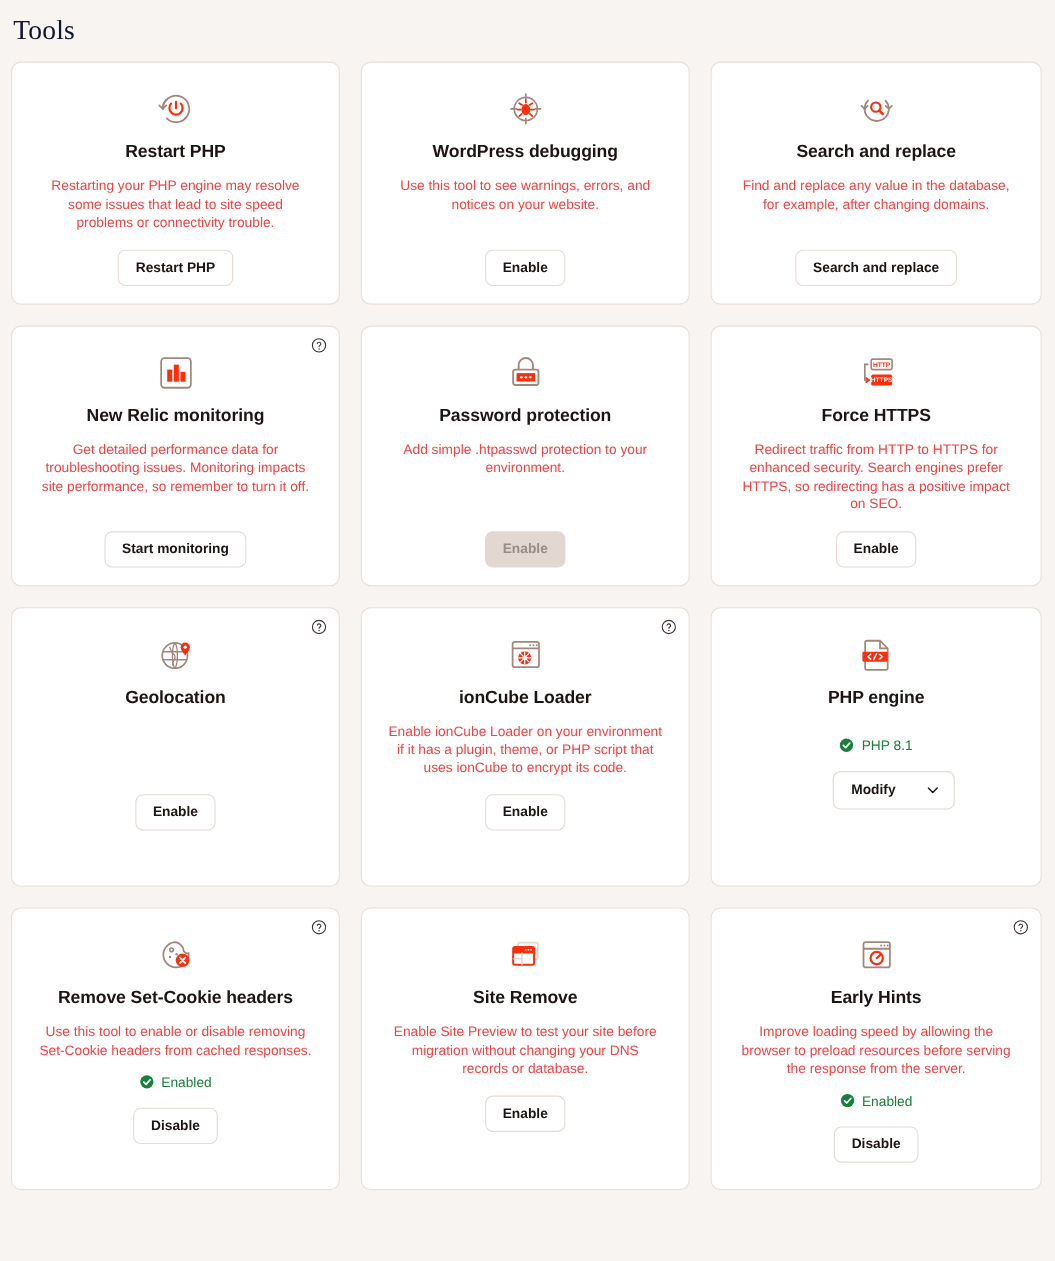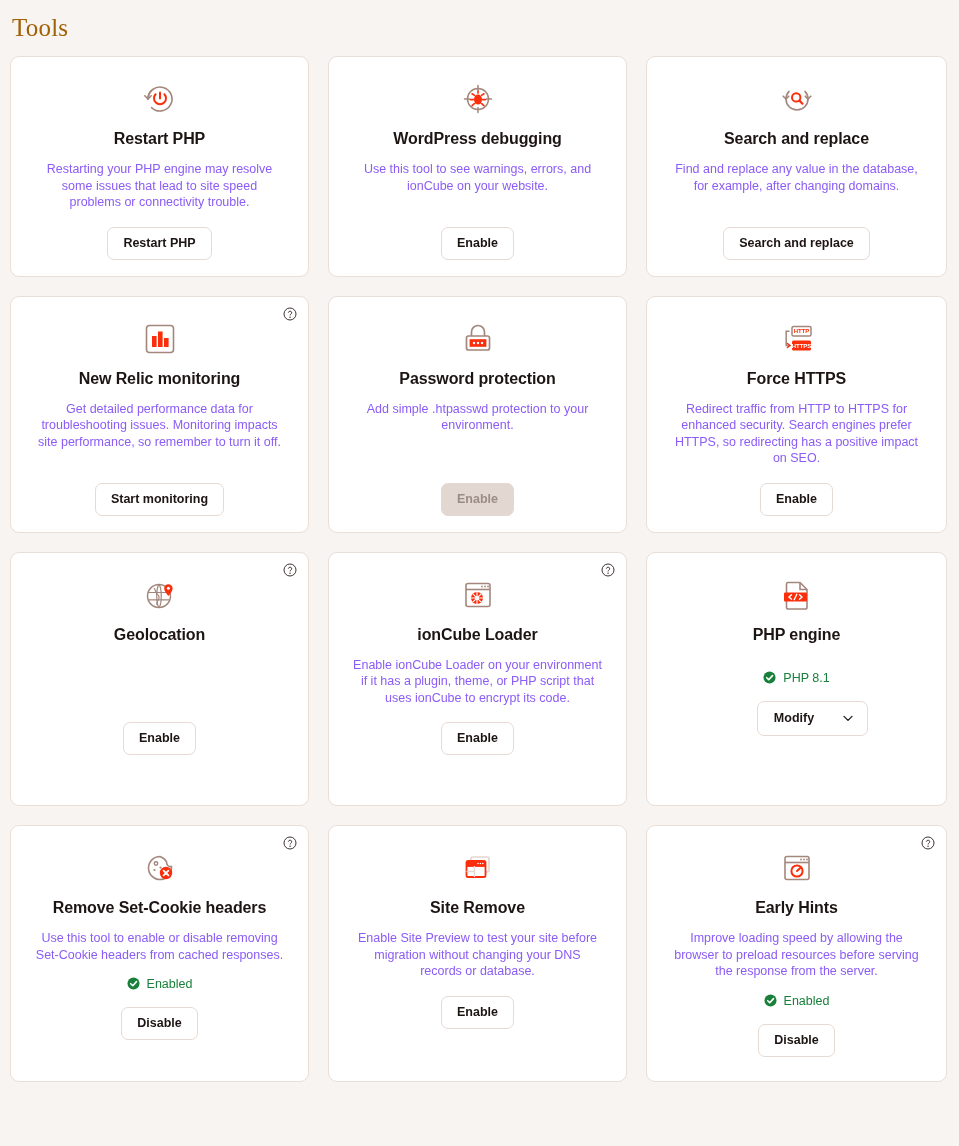--- a/index.html
+++ b/index.html
@@ -8,21 +8,21 @@
     background: #f7f4f1;
     font-family: "Liberation Sans", sans-serif;
     overflow: hidden;
   }
   .page { width: 959px; height: 1146px; padding: 0 10px; }
 
   .page-title {
     font-family: "Liberation Serif", serif;
     font-size: 25px;
     font-weight: 400;
-    color: #a16207;
+    color: #0f172a;
     padding: 14px 2px 14px 2px;
     letter-spacing: 0.2px;
   }
 
   .grid {
     display: grid;
     grid-template-columns: 299px 299px 301px;
     gap: 19px 19px;
     align-content: start;
   }
@@ -58,21 +58,21 @@
     font-weight: 700;
     color: #1d1513;
     text-align: center;
     line-height: 20px;
     margin-bottom: 12px;
     letter-spacing: -0.1px;
   }
 
   .card-desc {
     font-size: 12.5px;
-    color: #8b5cf6;
+    color: #ef4444;
     text-align: center;
     line-height: 16.5px;
     max-width: 250px;
   }
 
   .status {
     display: flex;
     align-items: flex-start;
     gap: 7px;
     margin-top: 14px;
@@ -140,21 +140,21 @@
     <div class="row1 card">
       <div class="tool-icon">
         <svg width="34" height="34" viewBox="0 0 34 34">
           <circle cx="17" cy="17" r="10.5" fill="none" stroke="#a3877c" stroke-width="1.5"></circle>
           <path d="M17 3.5v5M17 25.5v5M3.5 17h5M25.5 17h5" stroke="#a3877c" stroke-width="1.5" stroke-linecap="round"></path>
           <ellipse cx="17" cy="17.6" rx="4" ry="5" fill="#fb2e0b"></ellipse>
           <path d="M17 11.2v-2.2M13.6 13.4l-2.6-1.6M20.4 13.4l2.6-1.6M12.4 17.6h-3M21.6 17.6h3M13.3 21.6l-2.2 2M20.7 21.6l2.2 2" stroke="#fb2e0b" stroke-width="1.6" stroke-linecap="round"></path>
         </svg>
       </div>
       <div class="card-title">WordPress debugging</div>
-      <div class="card-desc">Use this tool to see warnings, errors, and ionCube on your website.</div>
+      <div class="card-desc">Use this tool to see warnings, errors, and notices on your website.</div>
       <div class="spacer"></div>
       <button class="btn">Enable</button>
     </div>
 
     <div class="row1 card">
       <div class="tool-icon">
         <svg width="34" height="34" viewBox="0 0 34 34">
           <path d="M6 17a11 11 0 0 1 3-7.6" fill="none" stroke="#a3877c" stroke-width="1.6" stroke-linecap="round"></path>
           <path d="M6 17a11 11 0 0 0 11 11 11 11 0 0 0 11-11" fill="none" stroke="#a3877c" stroke-width="1.6" stroke-linecap="round"></path>
           <path d="M28 17a11 11 0 0 0-3-7.6" fill="none" stroke="#a3877c" stroke-width="1.6" stroke-linecap="round"></path>

